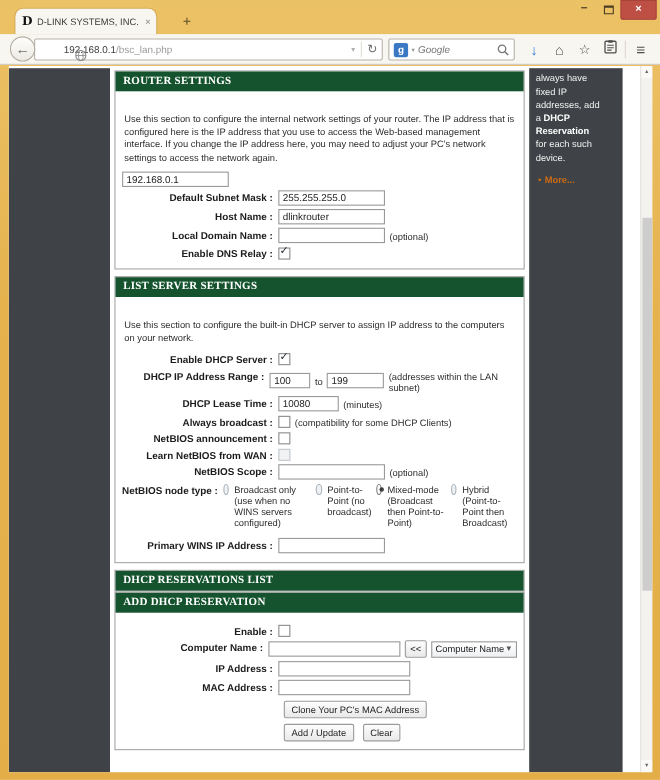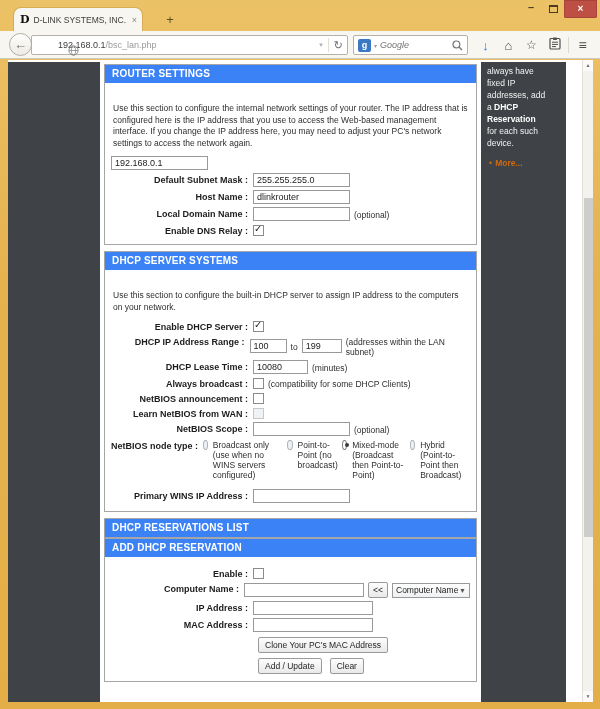--- a/index.html
+++ b/index.html
@@ -68,30 +68,30 @@
 
   .scroll { position:absolute; right:0; top:0; bottom:0; width:11px; background:#f3f2ef; border-left:1px solid #e3e0da; }
   .s-up, .s-down { position:absolute; left:0; width:10px; height:11px; color:#6b6b6b; font-size:5px;
                    text-align:center; line-height:11px; background:#fbfaf8; }
   .s-up { top:0; } .s-down { bottom:0; }
   .s-thumb { position:absolute; left:1px; top:138px; width:9px; height:339px; background:#cdcdcd; }
 
   .content { position:absolute; left:92px; top:0; width:381px; min-height:100%; background:#fff; padding:4px 4px 0 4px; }
 
   .section { border:1px solid #a6a6a6; margin-bottom:6px; background:#fff; }
-  .sec-head { background:#3b82f6; color:#fff; font-weight:bold; font-size:10px; padding:3px 7px 4px 7px; letter-spacing:.2px; }
+  .sec-head { background:#14532d; color:#fff; font-weight:bold; font-size:10px; padding:3px 7px 4px 7px; letter-spacing:.2px;font-family:Liberation Serif, serif; }
   .sec-body { padding:6px 6px 5px 6px; }
   .desc { font-size:8.5px; color:#2e2e2e; line-height:11.5px; margin:14px 2px 7px 2px; }
 
   .frow { display:flex; align-items:flex-start; margin-bottom:3px; }
   .flabel { width:142px; text-align:right; font-weight:bold; font-size:9px; color:#1c1c1c; padding-right:5px; padding-top:2px; white-space:nowrap; }
   .fctl { display:flex; align-items:center; gap:4px; }
   .note { font-size:8.5px; color:#2e2e2e; padding-top:2px; }
   .tin { border:1px solid #999; height:14px; font-size:9px; padding:0 3px; font-family:inherit; color:#222; background:#fff; }
-  .w97 { width:97px; } .w37 { width:37px; } .w40 { width:40px; } .w55 { width:55px; } .w120 { width:120px; }
+  .w97 { width:97px; } .w37 { width:37px; } .w40 { width:52px; } .w55 { width:55px; } .w120 { width:120px; }
 
   .cb { position:relative; width:11px; height:11px; border:1px solid #8b8b8b; background:#fff; display:inline-block; margin-top:1px; }
   .cb i { display:none; }
   .cb.checked i { display:block; position:absolute; top:-3px; left:0; font-style:normal; font-size:10px; color:#1d2430; font-weight:bold; }
   .cb.disabled { border-color:#c4c9ce; background:#f0f2f4; }
 
   .radio { width:10px; height:10px; border:1px solid #aab3ba; border-radius:50%; background:#eef1f4; display:inline-block; position:relative; margin-top:1px; }
   .radio.sel { background:#fff; border-color:#7d7d7d; }
   .radio.sel::after { content:""; position:absolute; left:2px; top:2px; width:4px; height:4px; border-radius:50%; background:#3a3a3a; }
   .opt { display:flex; align-items:flex-start; gap:5px; margin-bottom:6px; }
@@ -216,21 +216,21 @@
             <span class="fctl">
                 <span class="cb checked">
                   <i>✓</i>
                 </span>
               </span>
           </div>
         </div>
       </div>
 
       <div class="section">
-        <div class="sec-head">DHCP SERVER SYSTEMS</div>
+        <div class="sec-head">LIST SERVER SETTINGS</div>
         <div class="sec-body">
           <div class="desc">Use this section to configure the built-in DHCP server to assign IP address to the computers on your network.</div>
           <div class="frow">
             <span class="flabel">Enable DHCP Server :</span>
             <span class="fctl">
                 <span class="cb checked">
                   <i>✓</i>
                 </span>
               </span>
           </div>

